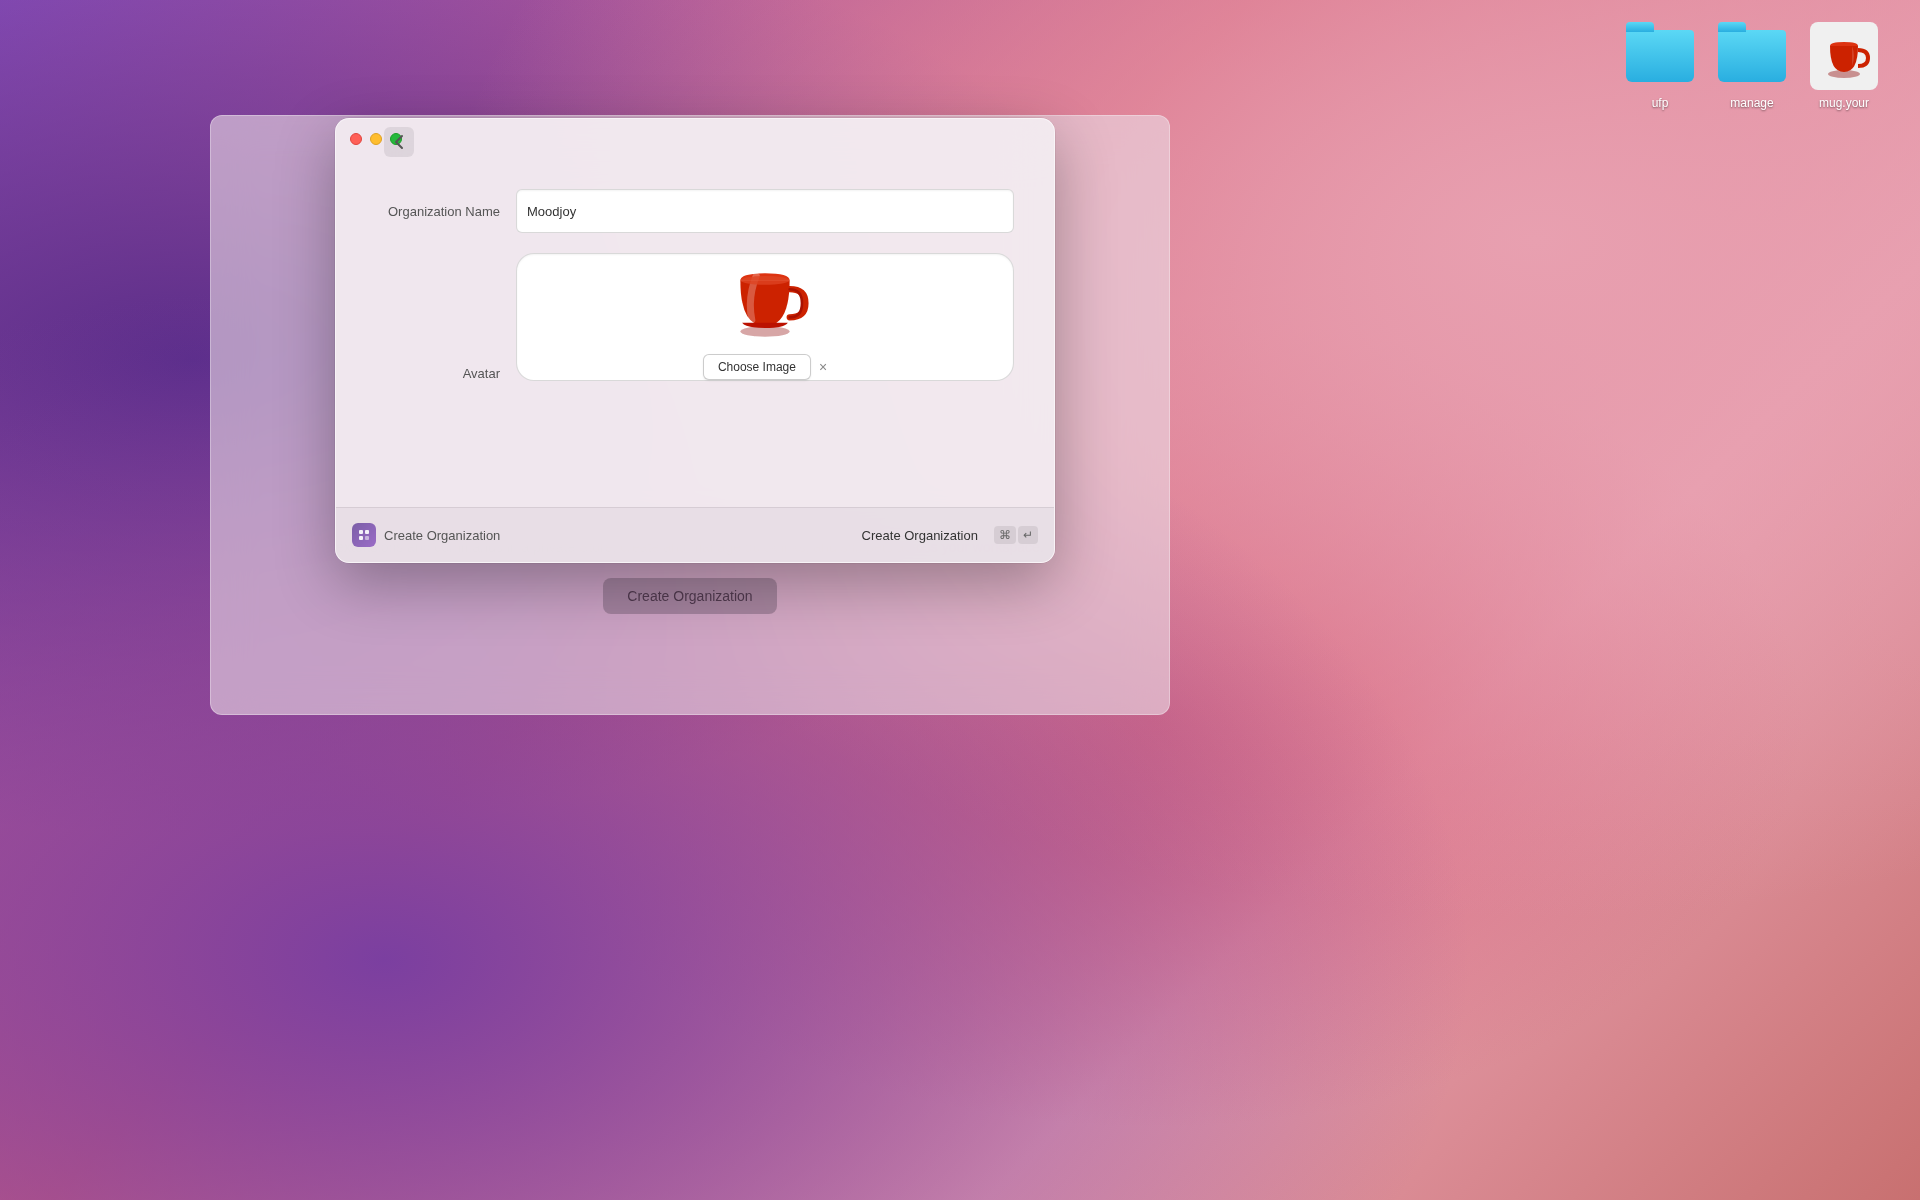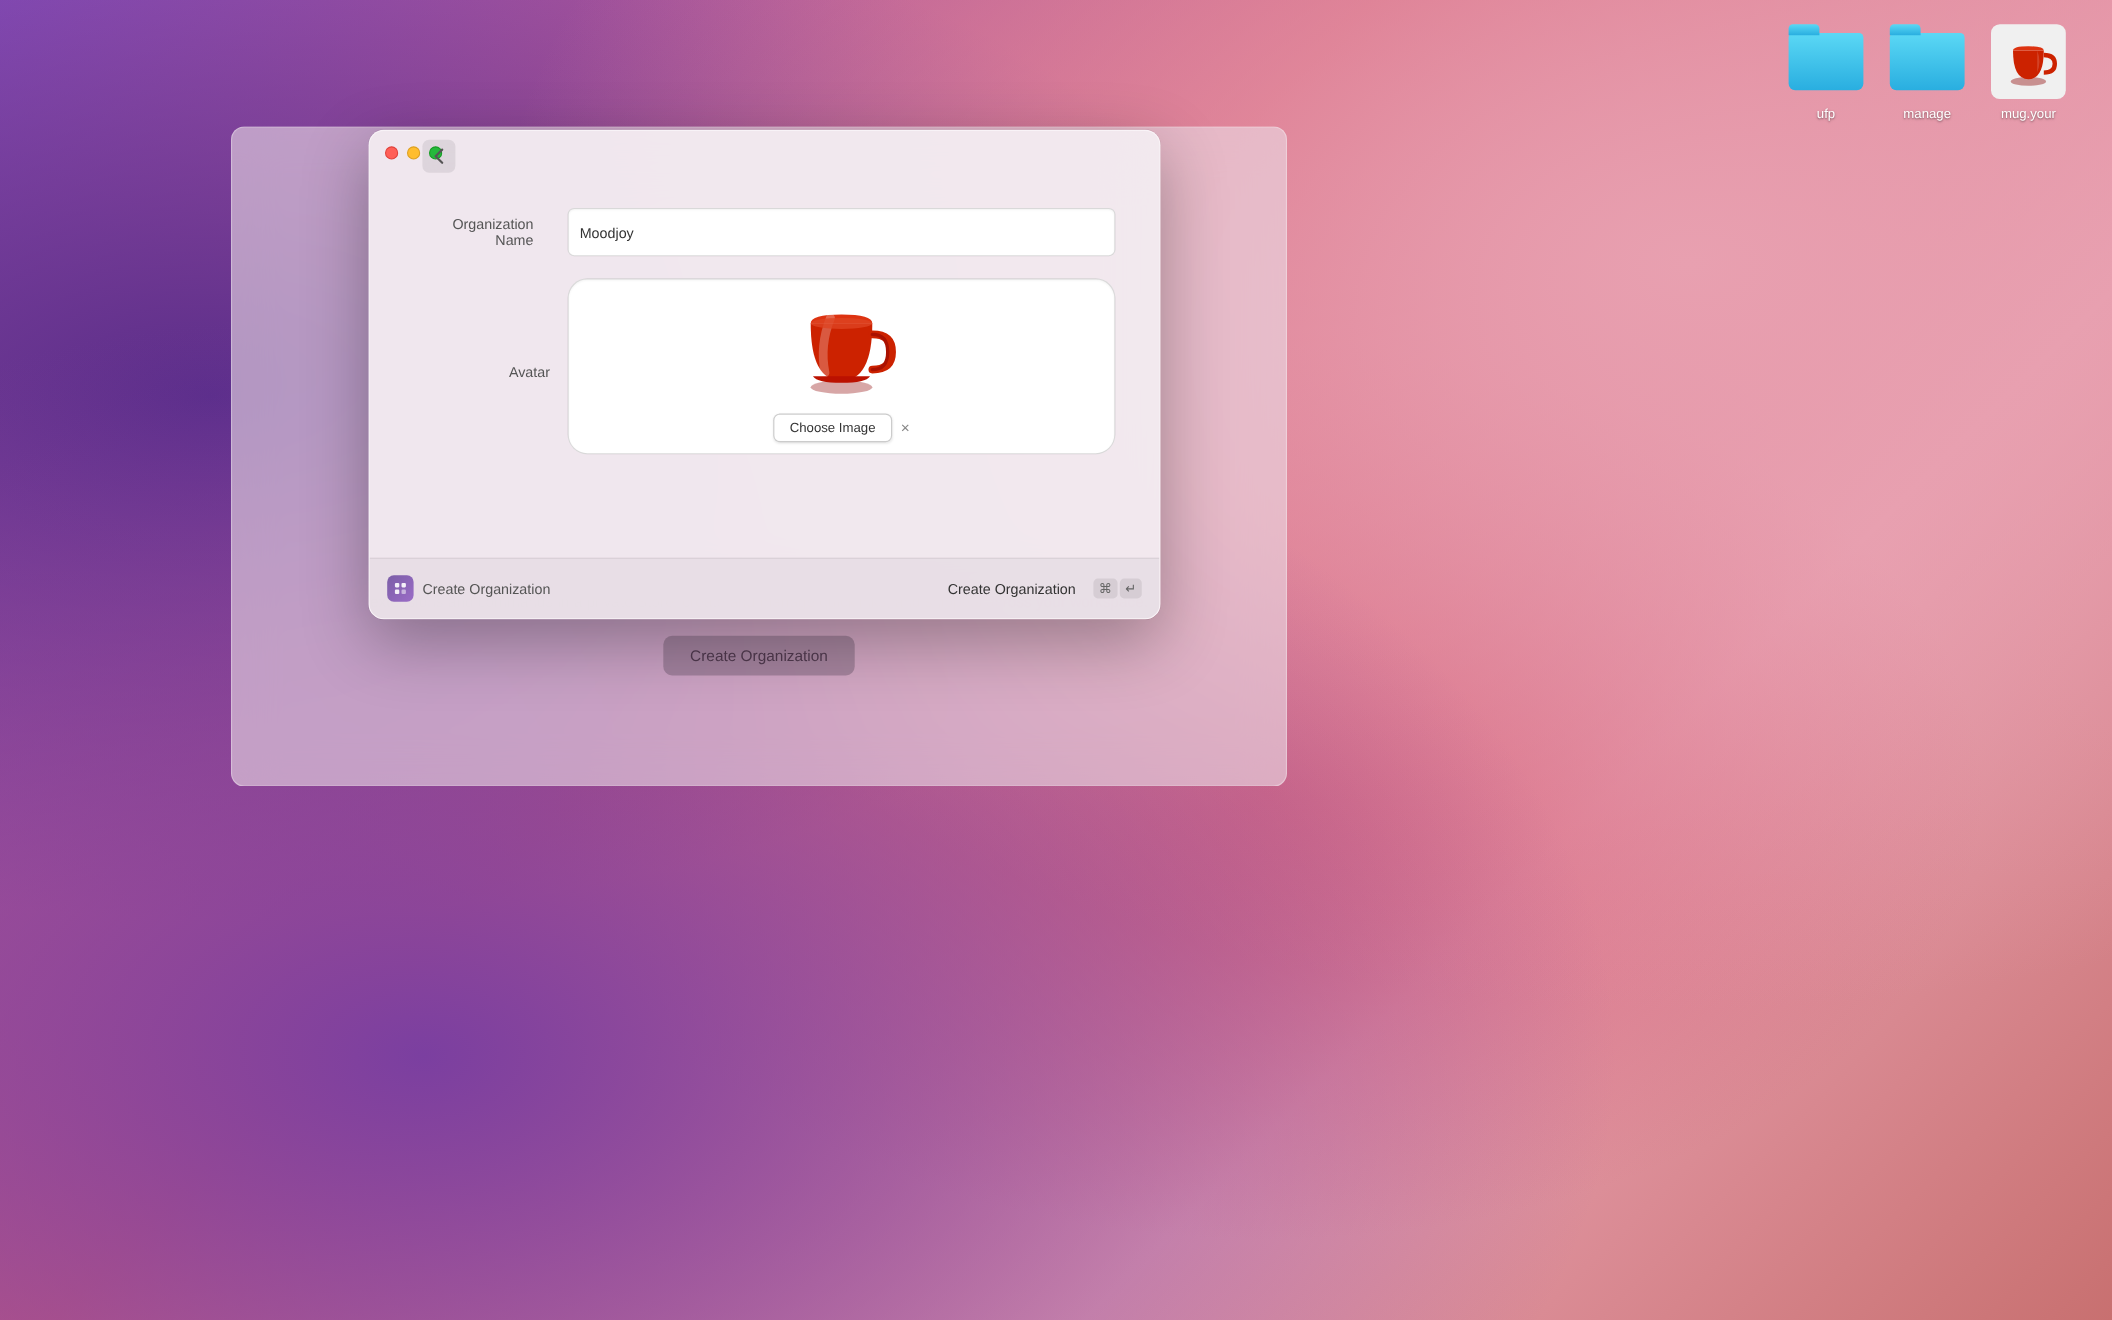--- a/index.html
+++ b/index.html
@@ -195,21 +195,21 @@
 
     .form-row {
       display: flex;
       align-items: center;
       margin-bottom: 20px;
     }
 
     .form-label {
       width: 140px;
       text-align: right;
-      padding-right: 31px;
+      padding-right: 16px;
       font-size: 13px;
       color: #555;
       font-weight: 400;
     }
 
     .form-input {
       flex: 1;
       height: 44px;
       background: white;
       border: 1px solid rgba(0,0,0,0.15);
@@ -217,36 +217,36 @@
       padding: 0 10px;
       font-size: 13px;
       color: #333;
       outline: none;
       box-shadow: inset 0 1px 2px rgba(0,0,0,0.05);
     }
 
     
     .avatar-row {
       display: flex;
-      align-items: center;
+      align-items: flex-end;
       margin-bottom: 20px;
     }
 
     .avatar-label {
       width: 140px;
       text-align: right;
       padding-right: 16px;
       font-size: 13px;
       color: #555;
       padding-top: 10px;
     }
 
     .avatar-box {
       flex: 1;
-      height: 160px;
+      height: 128px;
       background: white;
       border: 1px solid rgba(0,0,0,0.15);
       border-radius: 18px;
       display: flex;
       flex-direction: column;
       align-items: center;
       justify-content: center;
       gap: 12px;
       box-shadow: inset 0 1px 2px rgba(0,0,0,0.05);
       position: relative;

